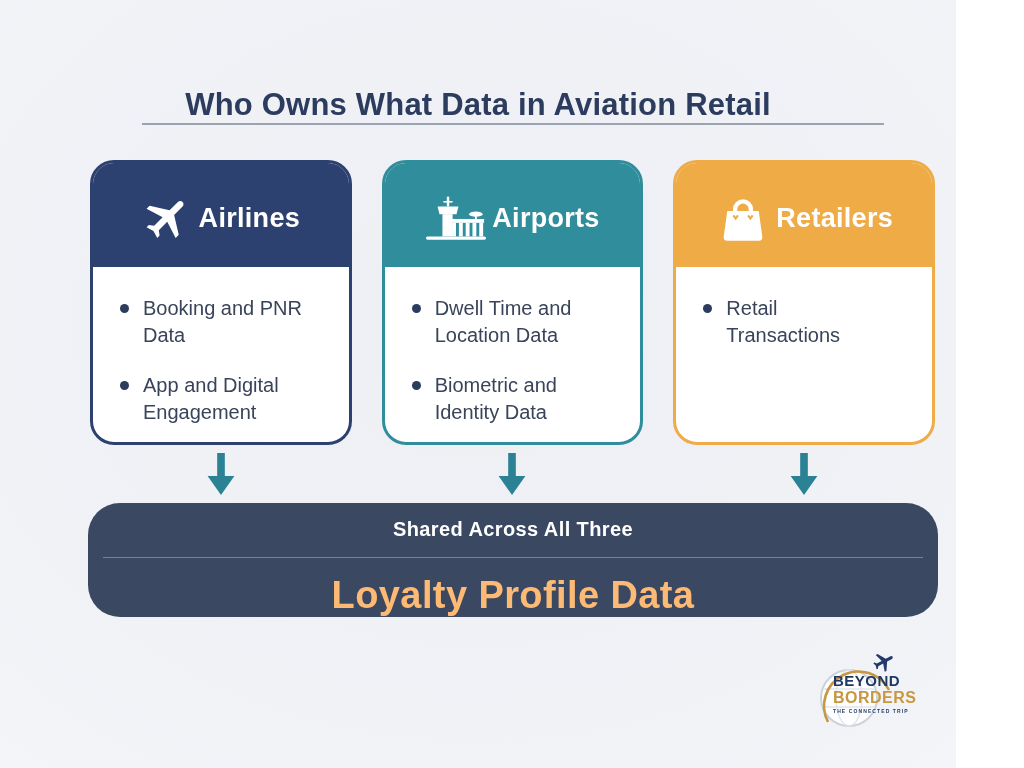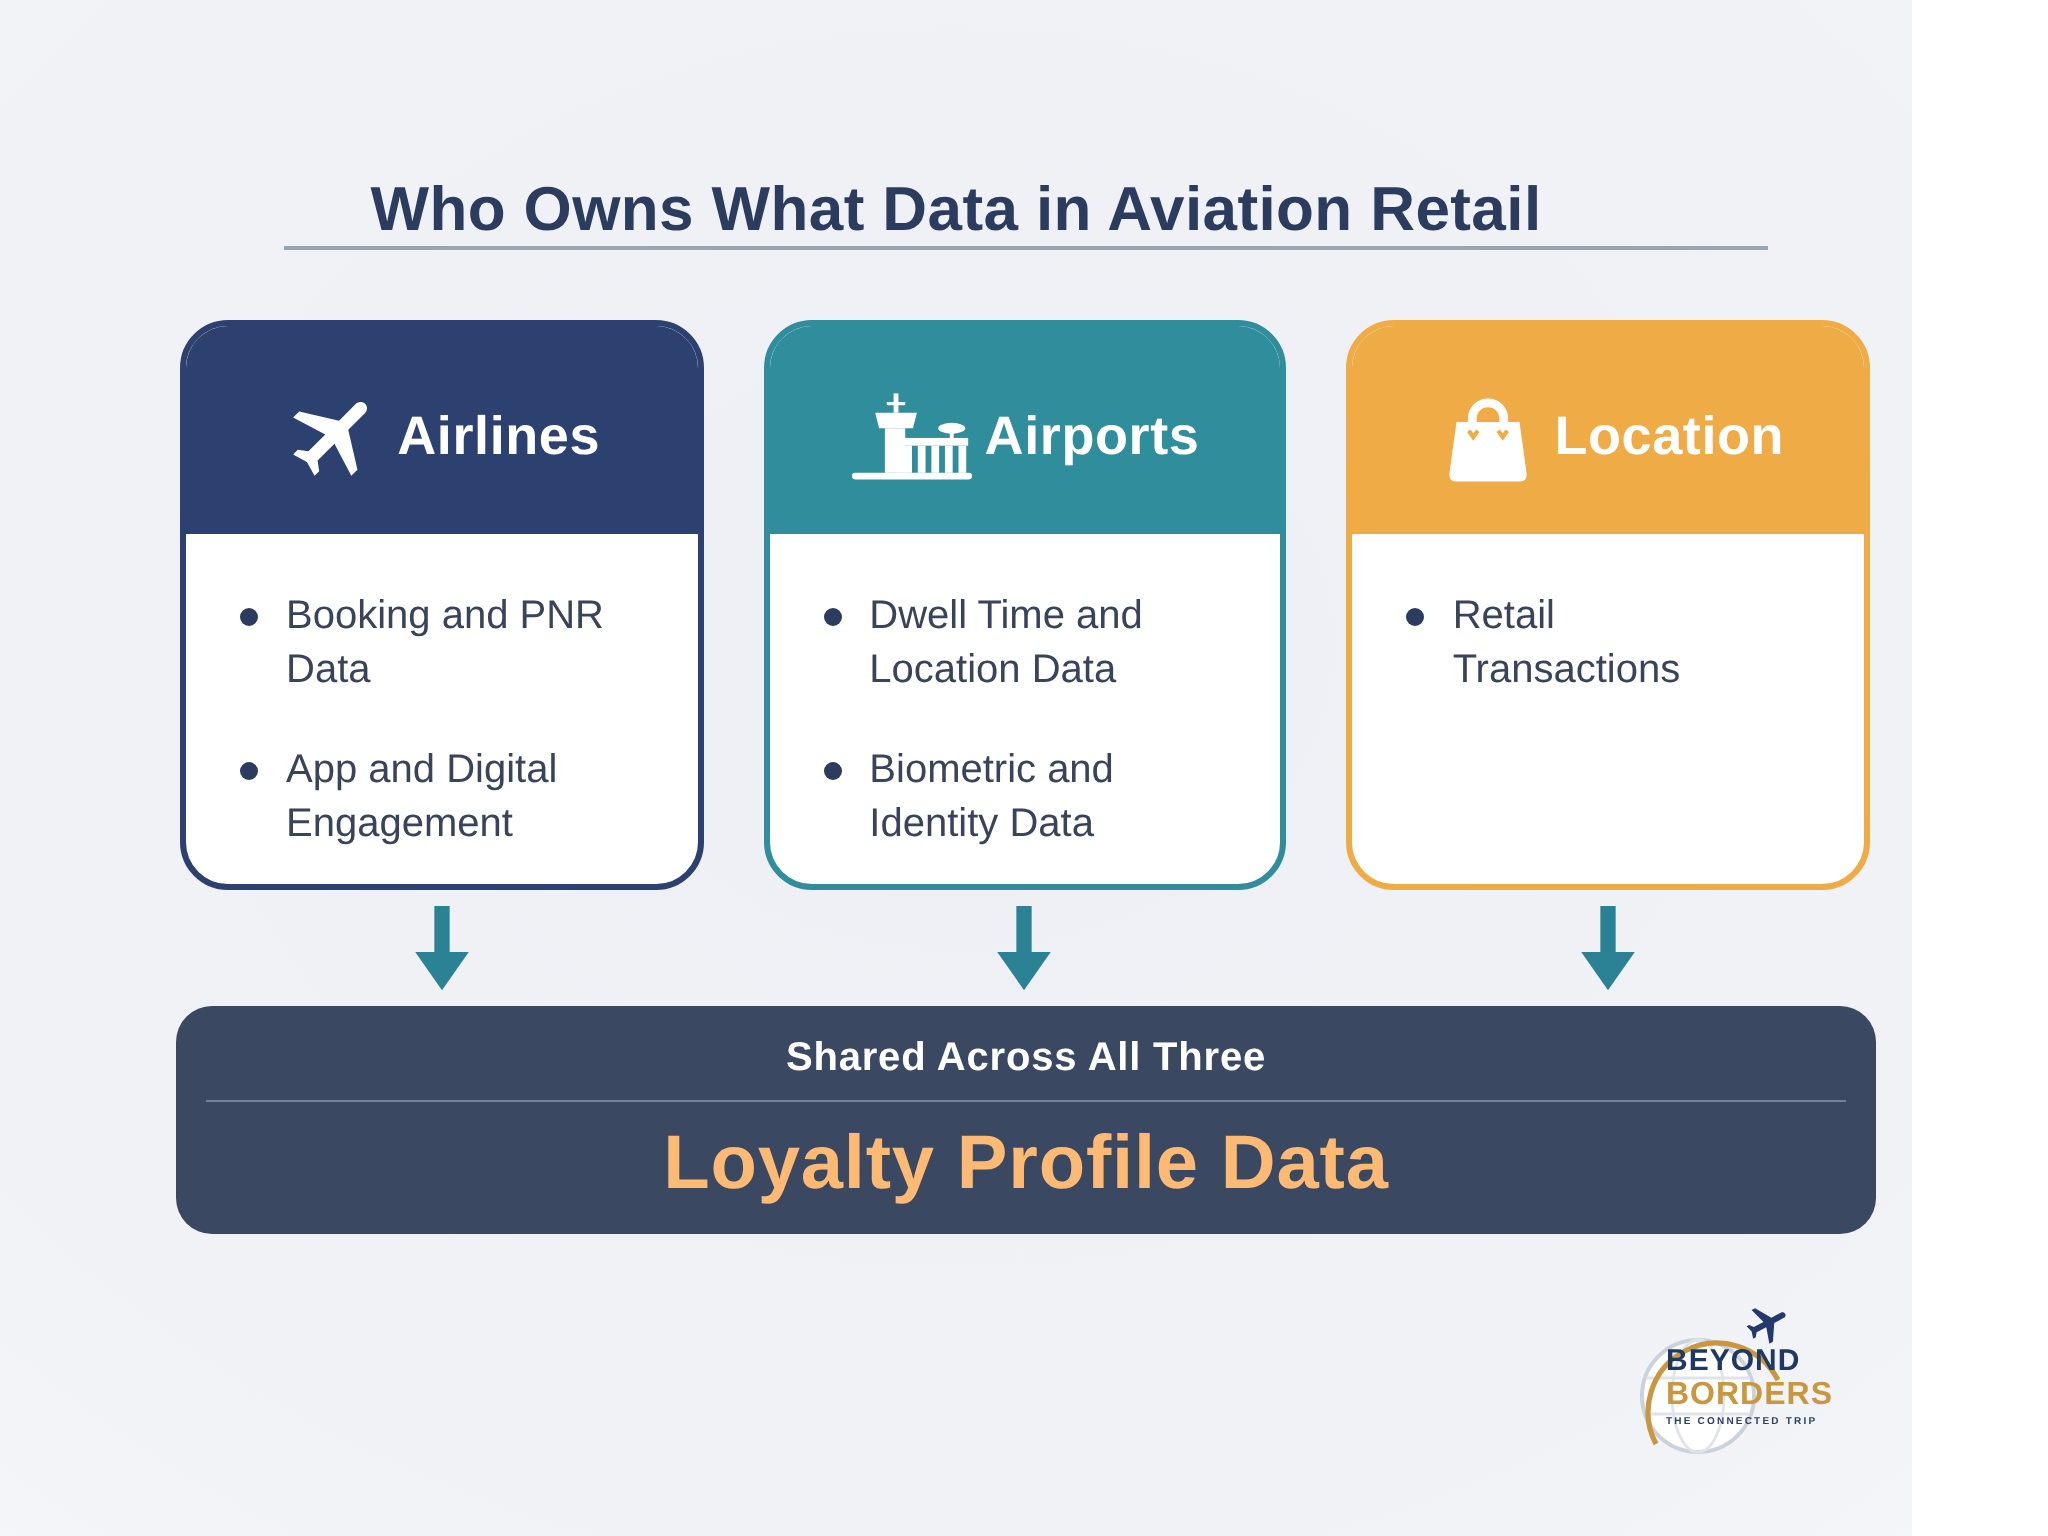--- a/index.html
+++ b/index.html
@@ -61,23 +61,24 @@
     position:absolute;left:90px;top:453px;width:845px;
     display:grid;grid-template-columns:repeat(3,1fr);gap:30px;
   }
   .arrow-cell{display:flex;justify-content:center;}
   .arrow-cell svg{fill:var(--accent,#2b8295);}
   
   .shared-panel{
     position:absolute;left:88px;top:503px;width:850px;height:114px;
     box-sizing:border-box;
     background:var(--accent,#3b4862);
-    border-radius:18px;
+    border-radius:32px;
     display:flex;flex-direction:column;align-items:center;
     padding-top:15px;
+    justify-content:space-between;
   }
   .shared-heading{
     font-size:20px;font-weight:bold;color:#ffffff;letter-spacing:0.4px;
   }
   .shared-divider{
     width:820px;height:1px;background:#8591a8;border:none;margin:9px 0 10px 0;opacity:0.8;
   }
   .shared-value{
     font-size:38px;font-weight:bold;color:#fdba74;letter-spacing:0.4px;
   }
@@ -153,21 +154,21 @@
     <article class="card" style="--accent: #eeab46;">
       <header class="card-header">
         <span class="card-icon">
           <svg width="56" height="54" viewBox="0 0 64 60">
             <path d="M23,30 v-10 a9,9 0 0 1 18,0 v10" fill="none" stroke="#ffffff" stroke-width="5"></path>
             <path d="M14,22 H50 L54,51 Q54.5,56 50,56 H14 Q9.5,56 10,51 Z" fill="#ffffff"></path>
             <path d="M21,27 l2.6,3.6 l2.6,-3.6" fill="none" stroke="var(--accent,#eeab46)" stroke-width="2.4"></path>
             <path d="M37.8,27 l2.6,3.6 l2.6,-3.6" fill="none" stroke="var(--accent,#eeab46)" stroke-width="2.4"></path>
           </svg>
         </span>
-        <h2 class="card-title">Location</h2>
+        <h2 class="card-title">Retailers</h2>
       </header>
       <div class="card-body">
         <ul>
           <li>Retail Transactions</li>
         </ul>
       </div>
     </article>
 
   </section>
 

